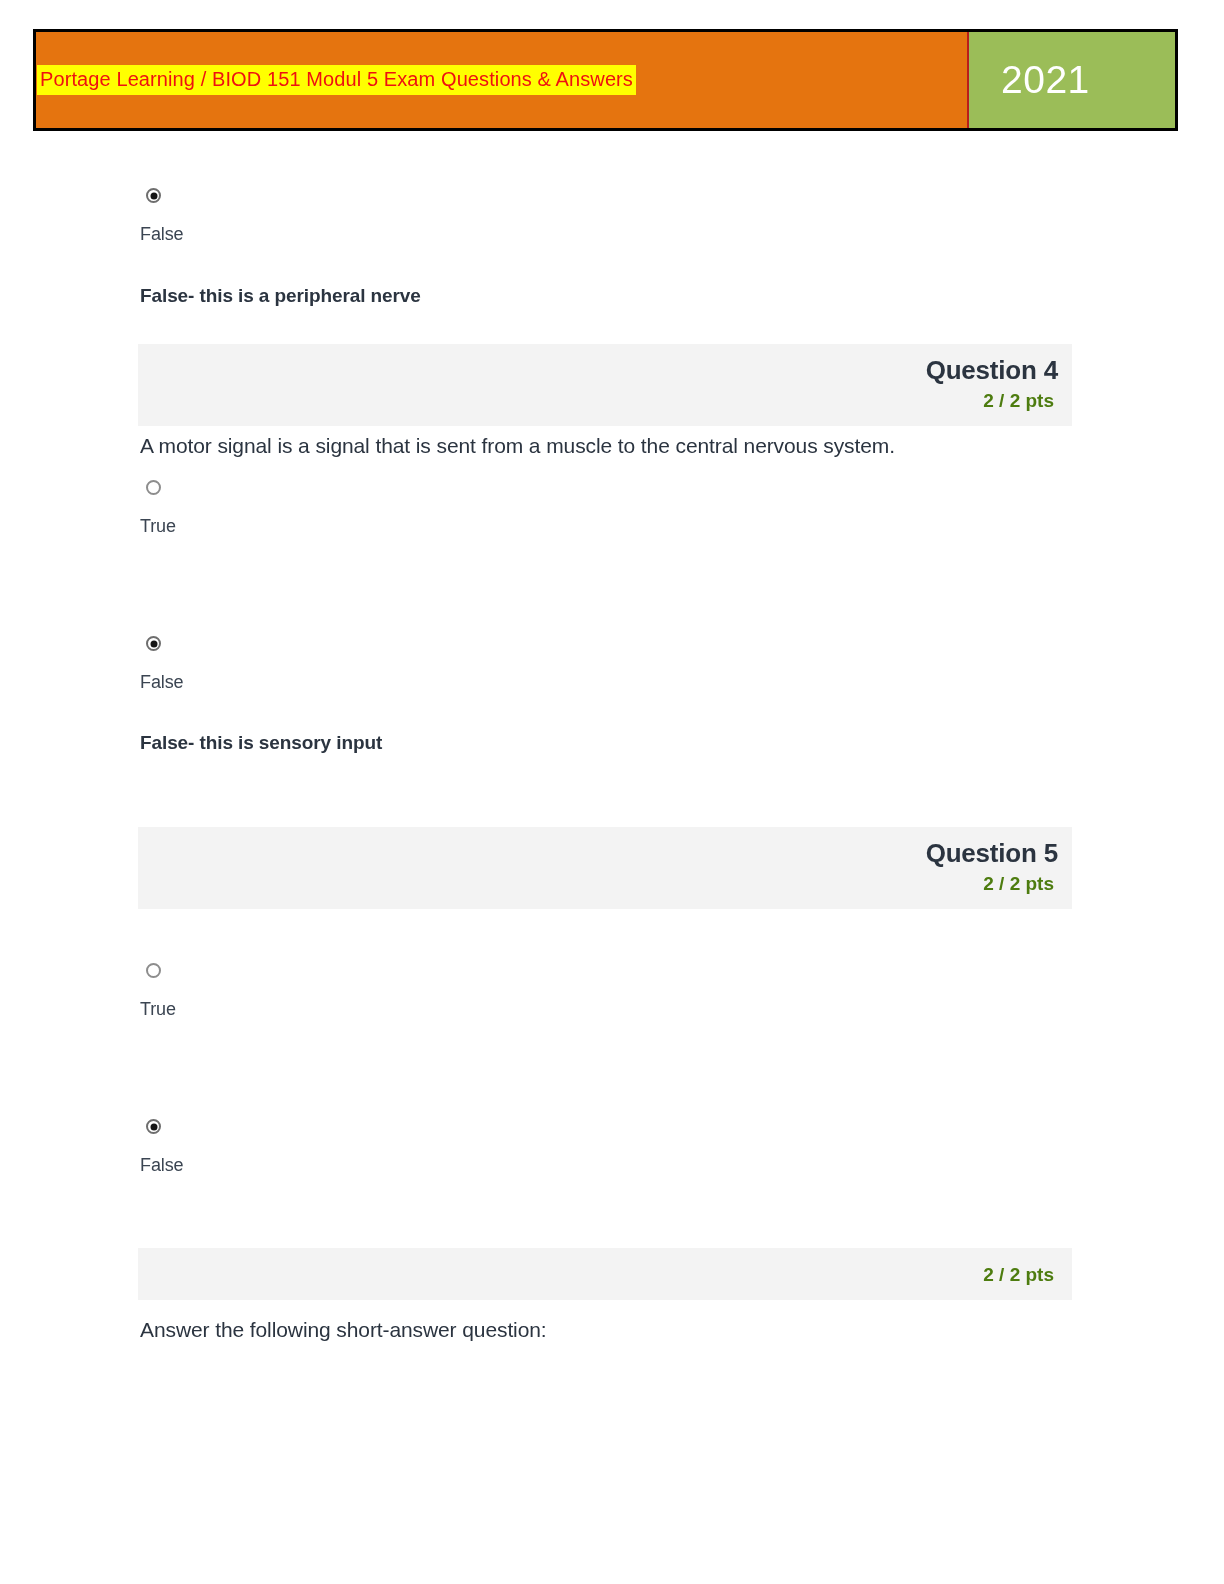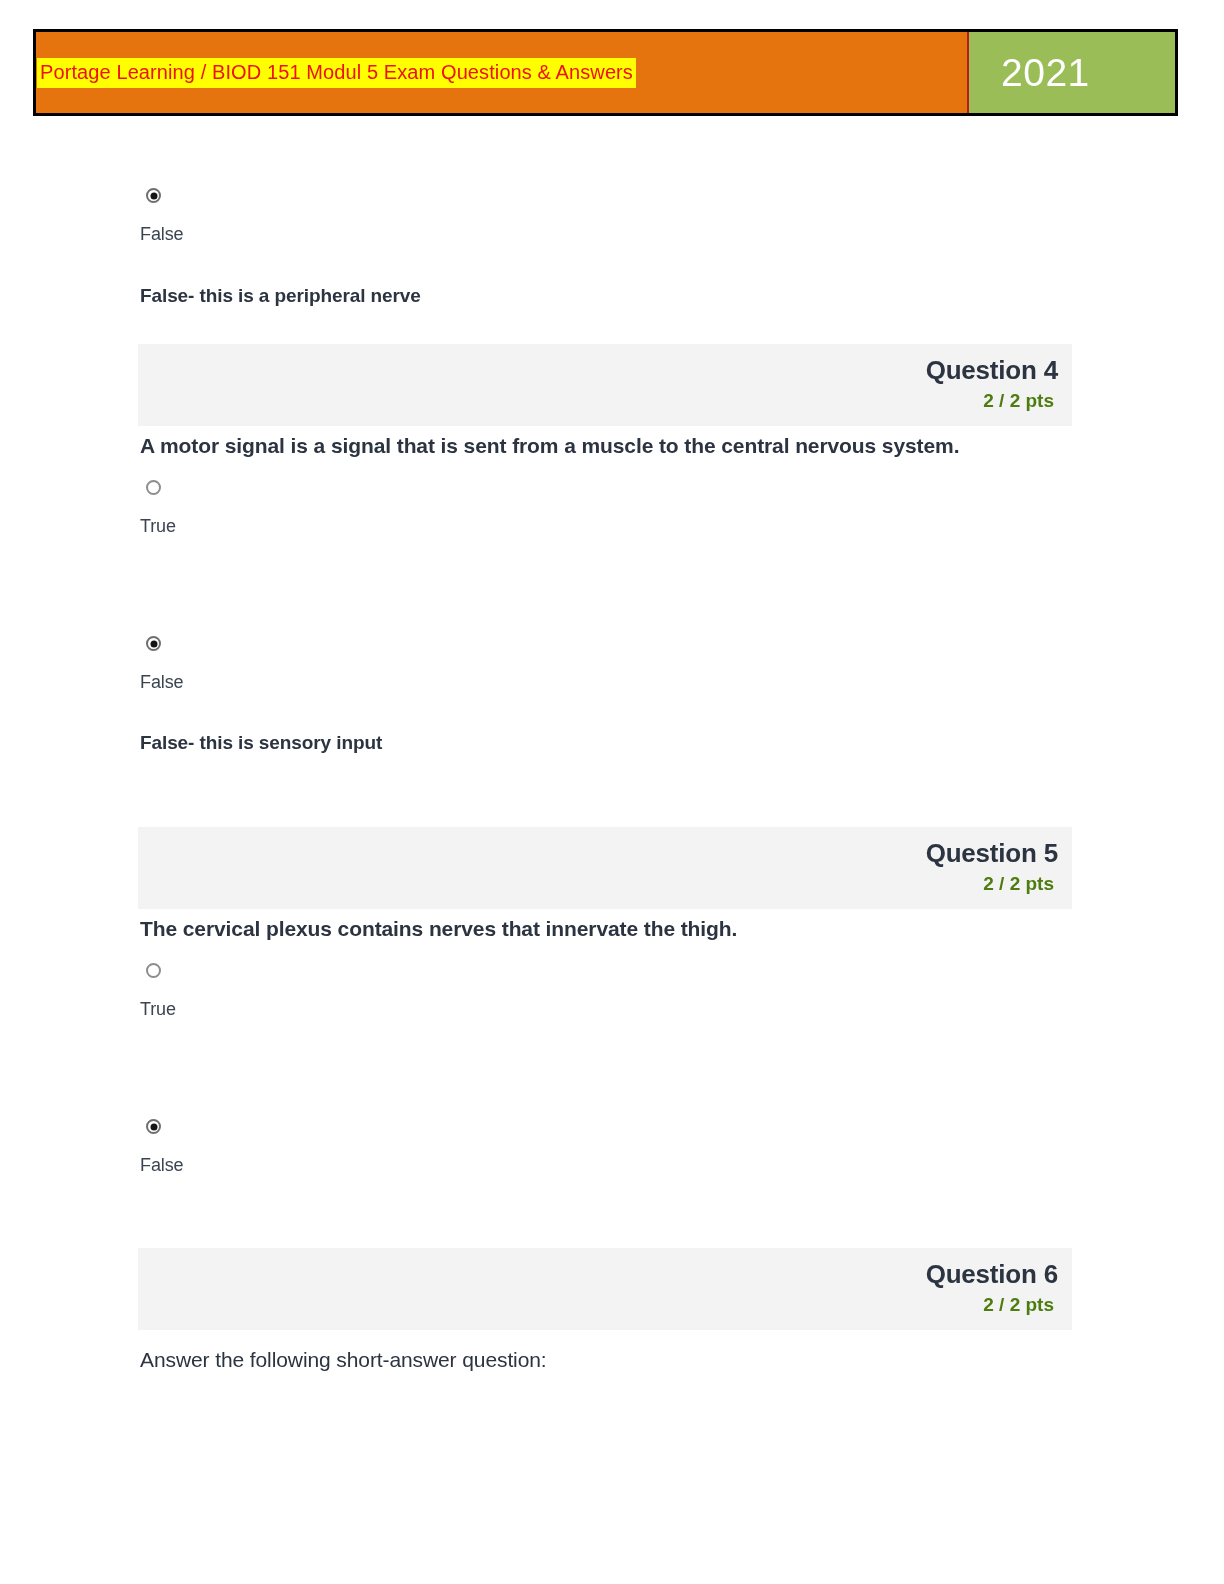--- a/index.html
+++ b/index.html
@@ -15,21 +15,21 @@
     color: #2b3440;
     overflow: hidden;
   }
 
   
   .header-banner {
     position: absolute;
     left: 33px;
     top: 29px;
     width: 1145px;
-    height: 87px;
+    height: 102px;
     display: flex;
     box-sizing: border-box;
     border: 3px solid #000000;
   }
   .header-left {
     flex: 0 0 931px;
     background: #e5740f;
     position: relative;
     display: flex;
     align-items: center;
@@ -93,21 +93,21 @@
   }
   .q-pts {
     font-size: 19px;
     font-weight: bold;
     color: #4d7c0f;
     line-height: 1.15;
     margin: 4px;
   }
   .q-text {
     font-size: 21px;
-    font-weight: 700;
+    font-weight: 400;
     color: #2b3440;
     line-height: 1.3;
     margin: 6px 0 0 2px;
     letter-spacing: -0.1px;
   }
   .q-text.bold {
     font-weight: normal;
     margin-top: 16px;
   }
 
@@ -197,34 +197,32 @@
     <div class="opt-label">False</div>
   </div>
 
   <div class="answer-note" style="top:601px;">False- this is sensory input</div>
 
   <div class="q-block" style="top:696px;">
     <div class="q-head">
       <div class="q-title">Question 5</div>
       <div class="q-pts">2 / 2 pts</div>
     </div>
-    <div class="q-text">The cervical plexus contains nerves that innervate the thigh.</div>
   </div>
 
   <div class="opt" style="top:832px;">
     <span class="radio"></span>
     <div class="opt-label">True</div>
   </div>
 
   <div class="opt" style="top:988px;">
     <span class="radio checked"></span>
     <div class="opt-label">False</div>
   </div>
 
   <div class="q-block" style="top:1117px;">
     <div class="q-head">
-      <div class="q-title">Question 6</div>
       <div class="q-pts">2 / 2 pts</div>
     </div>
     <div class="q-text bold">Answer the following short-answer question:</div>
   </div>
 
 </div>
 
 </body></html>

